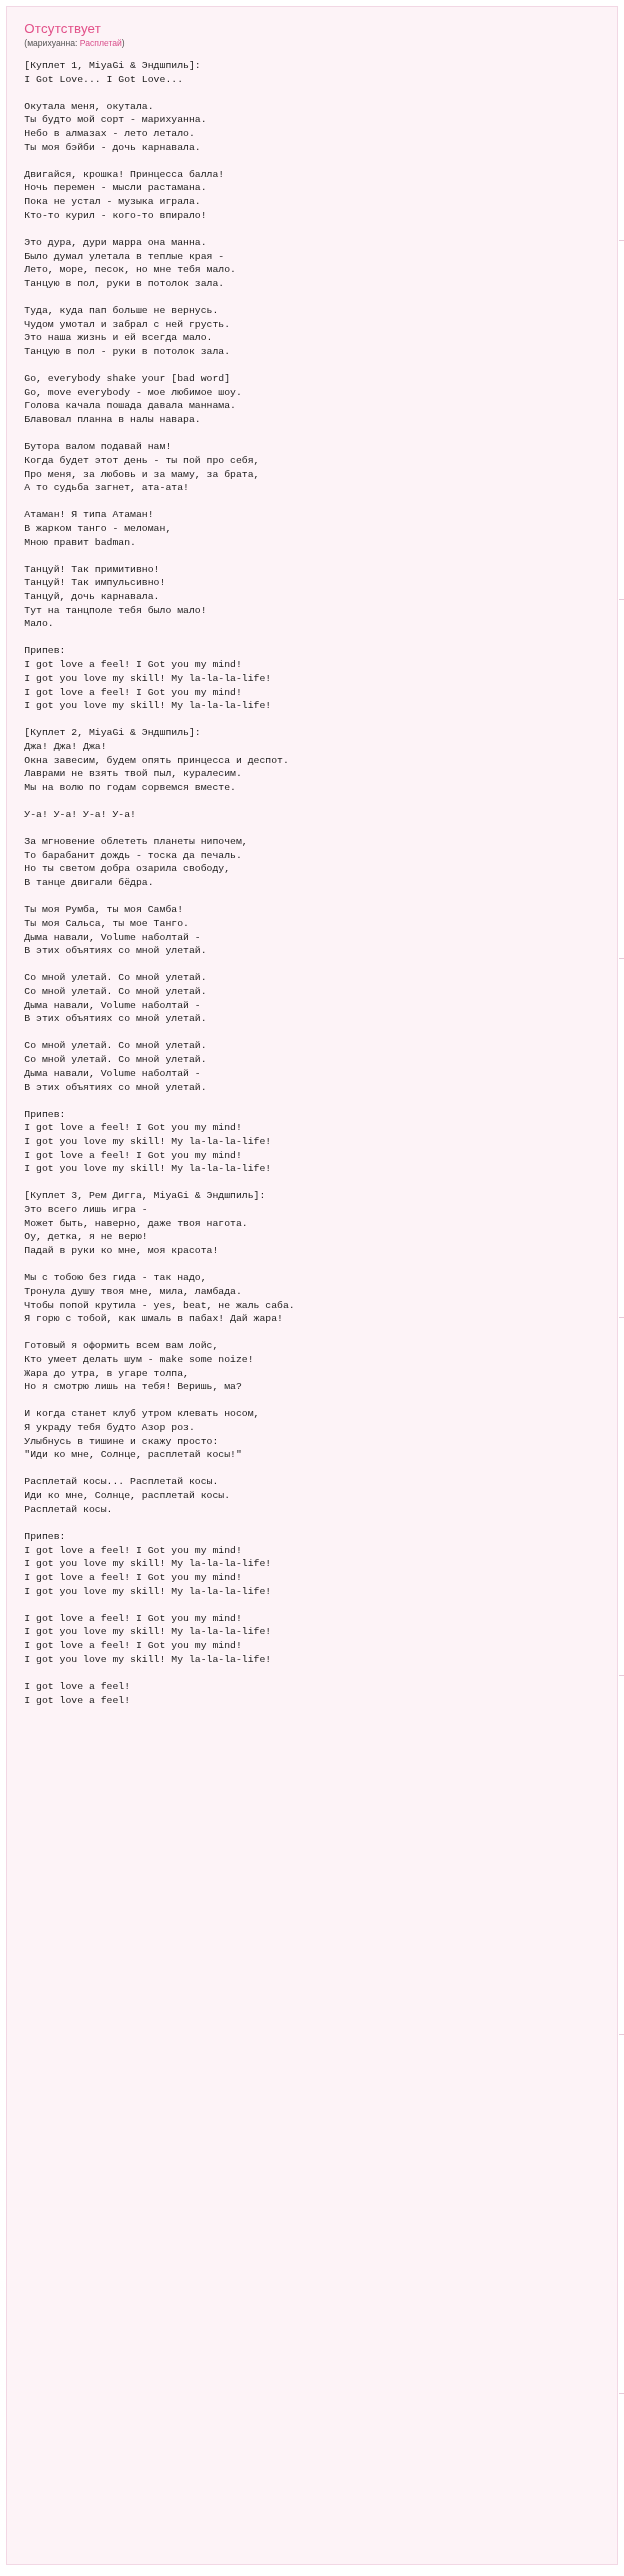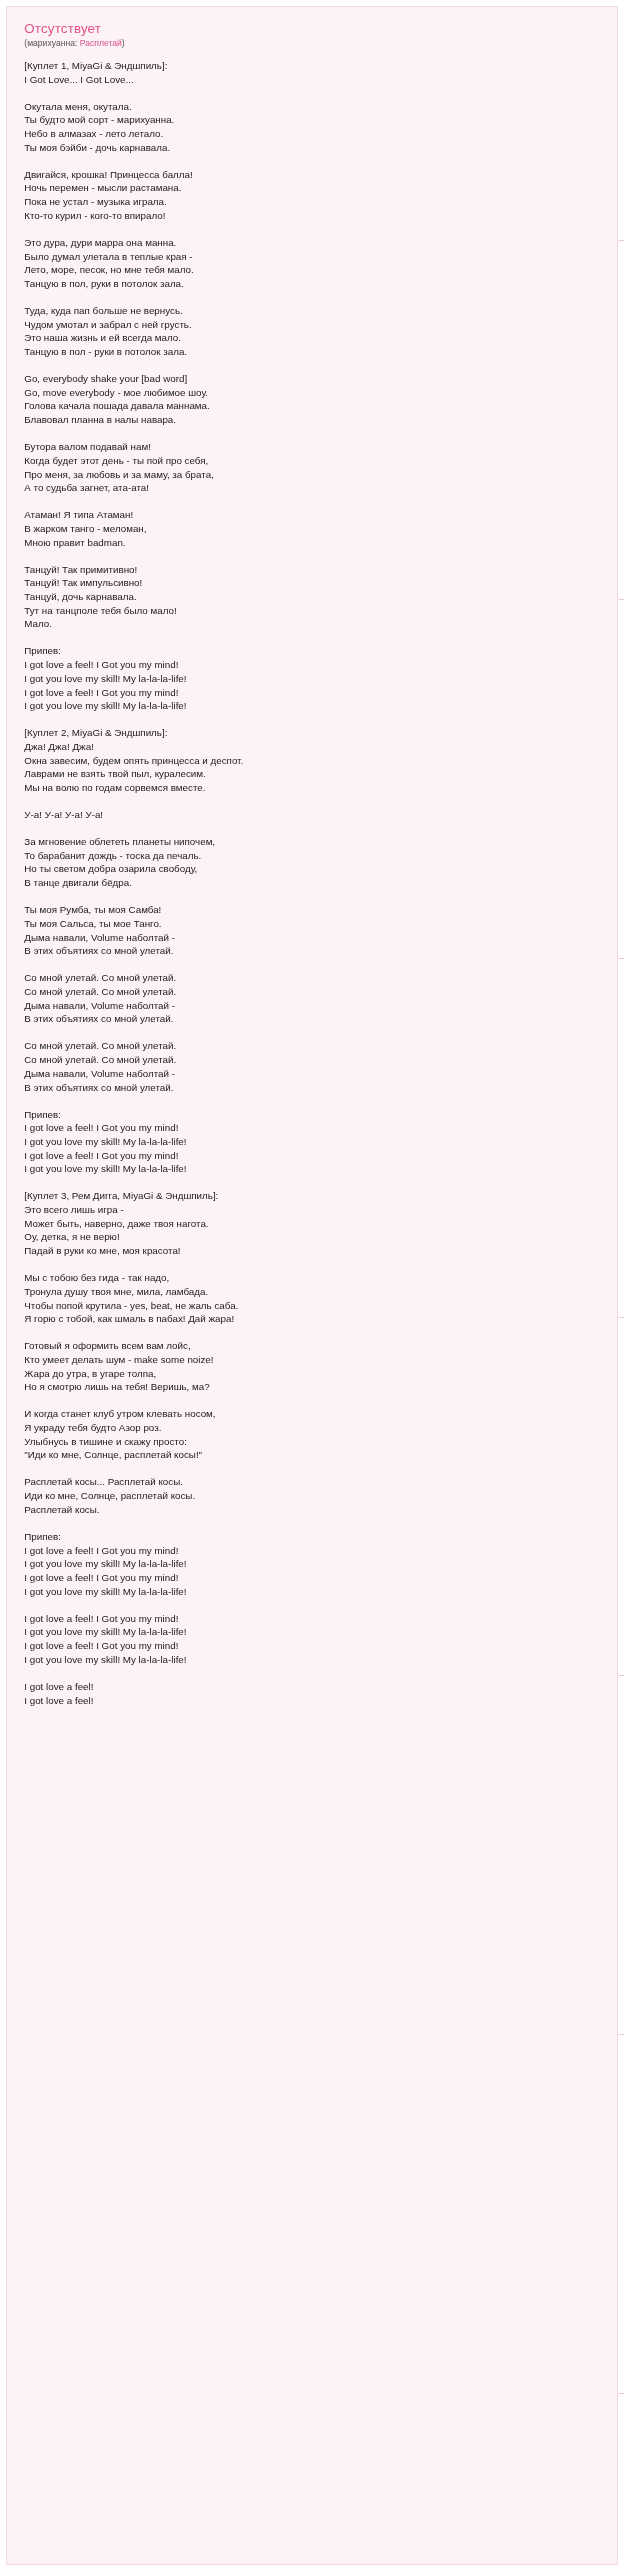--- a/index.html
+++ b/index.html
@@ -45,20 +45,21 @@
   .lyrics {
     font-size: 9.8px;
     line-height: 13.7px;
     color: #1a1a1a;
     margin-left: 3.1px;
     white-space: pre-wrap;
     word-wrap: break-word;
   }
   .lyrics .stanza {
     margin: 0 0 13.3px 0;
+    font-family: Liberation Mono, monospace;
   }
   .lyrics .stanza .line {
     display: block;
   }
   .side-marks {
     position: absolute;
     right: 0px;
     top: 0;
     width: 6.2px;
     height: 100%;

